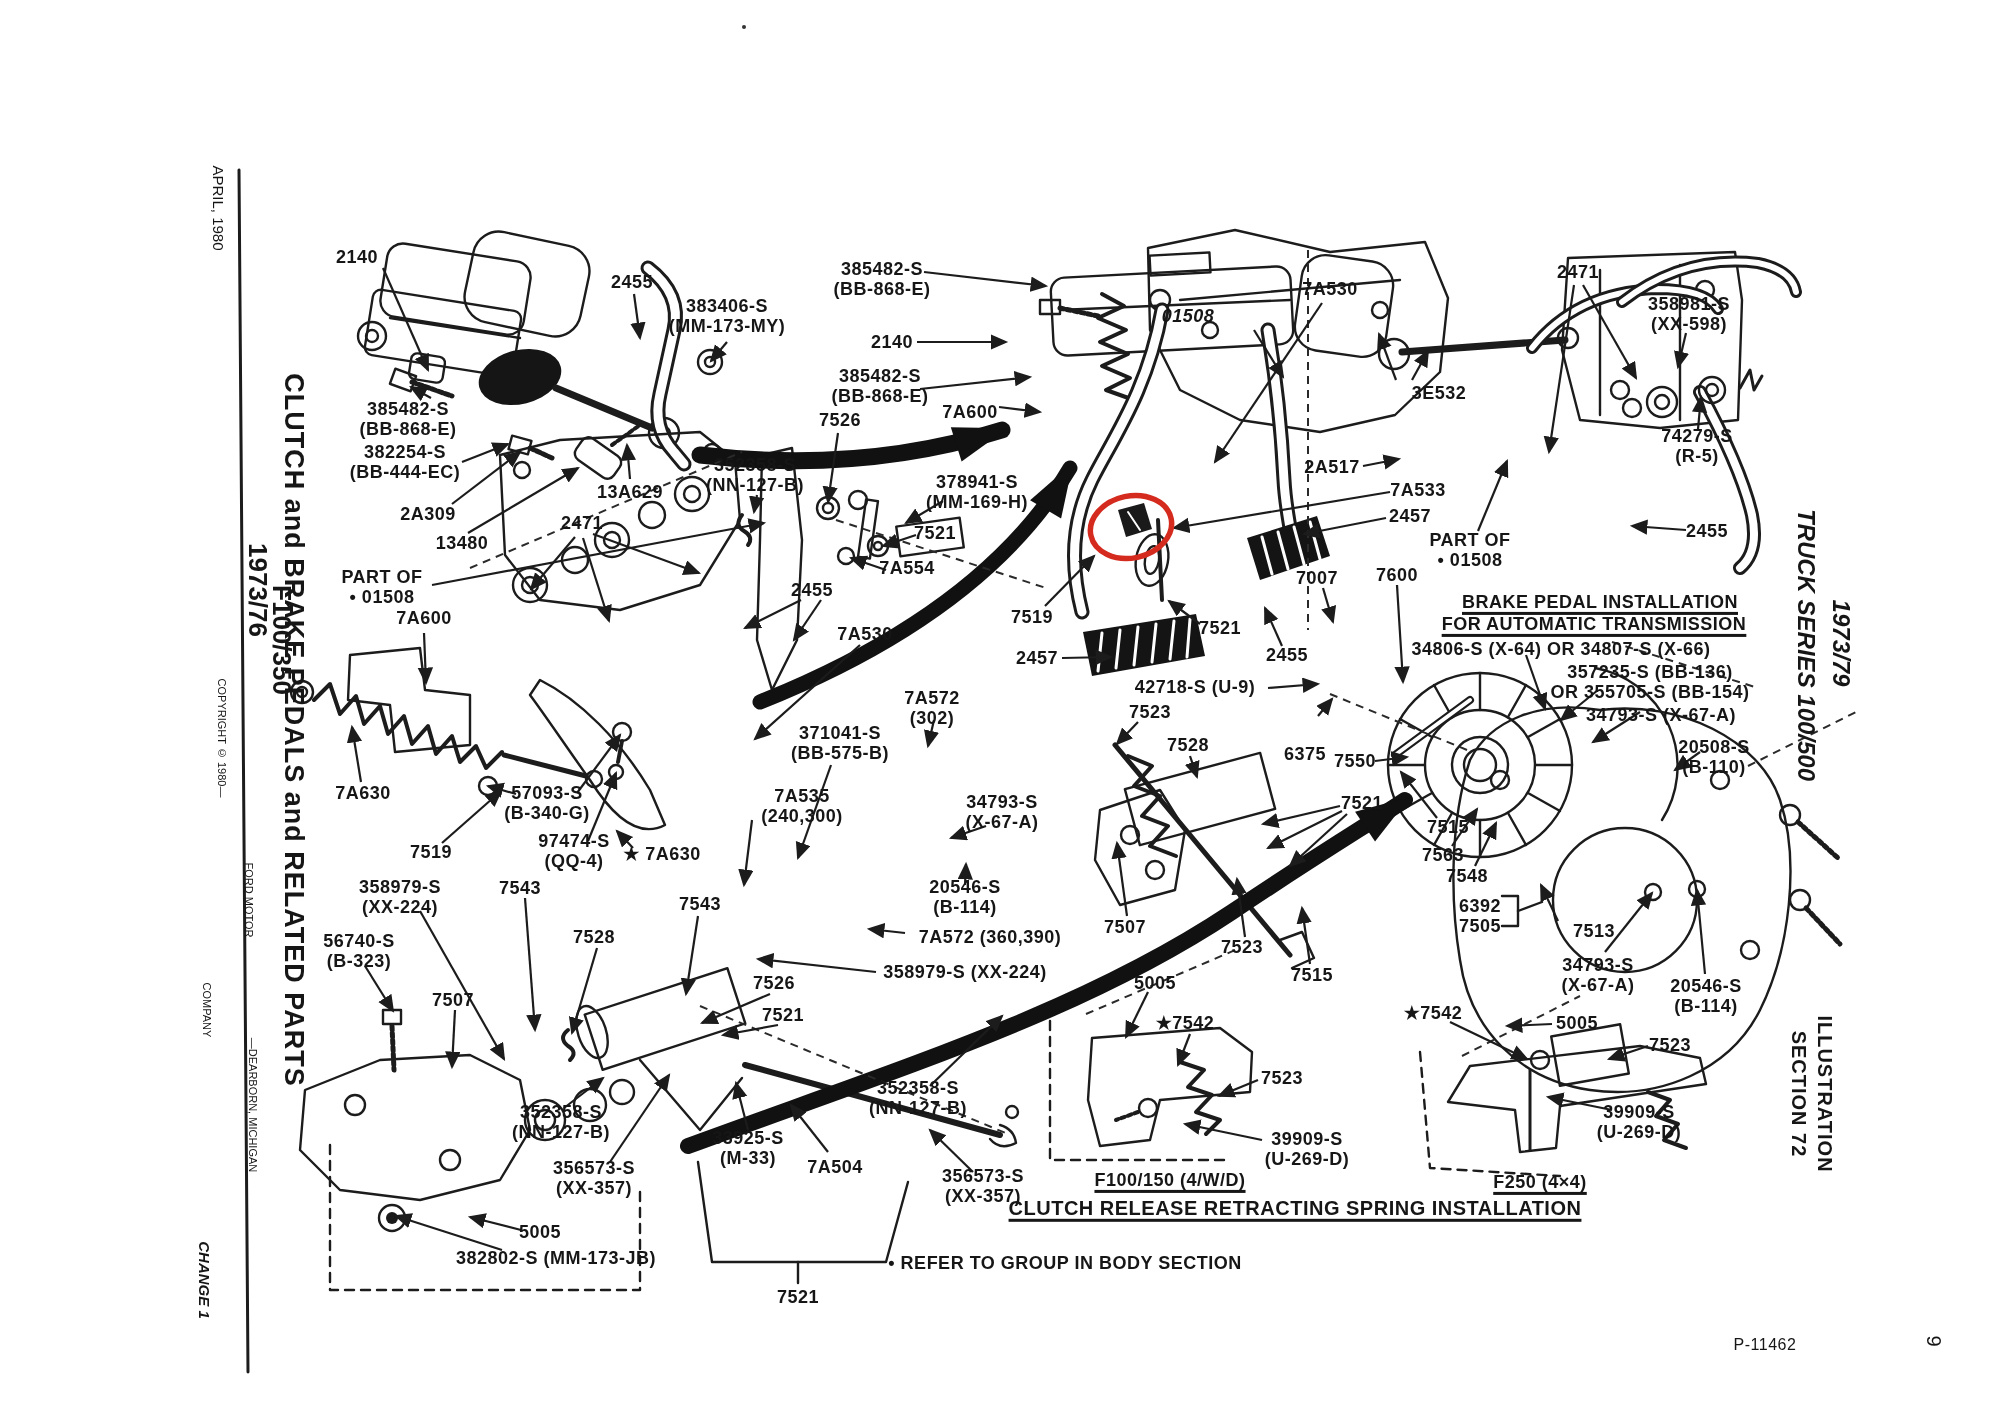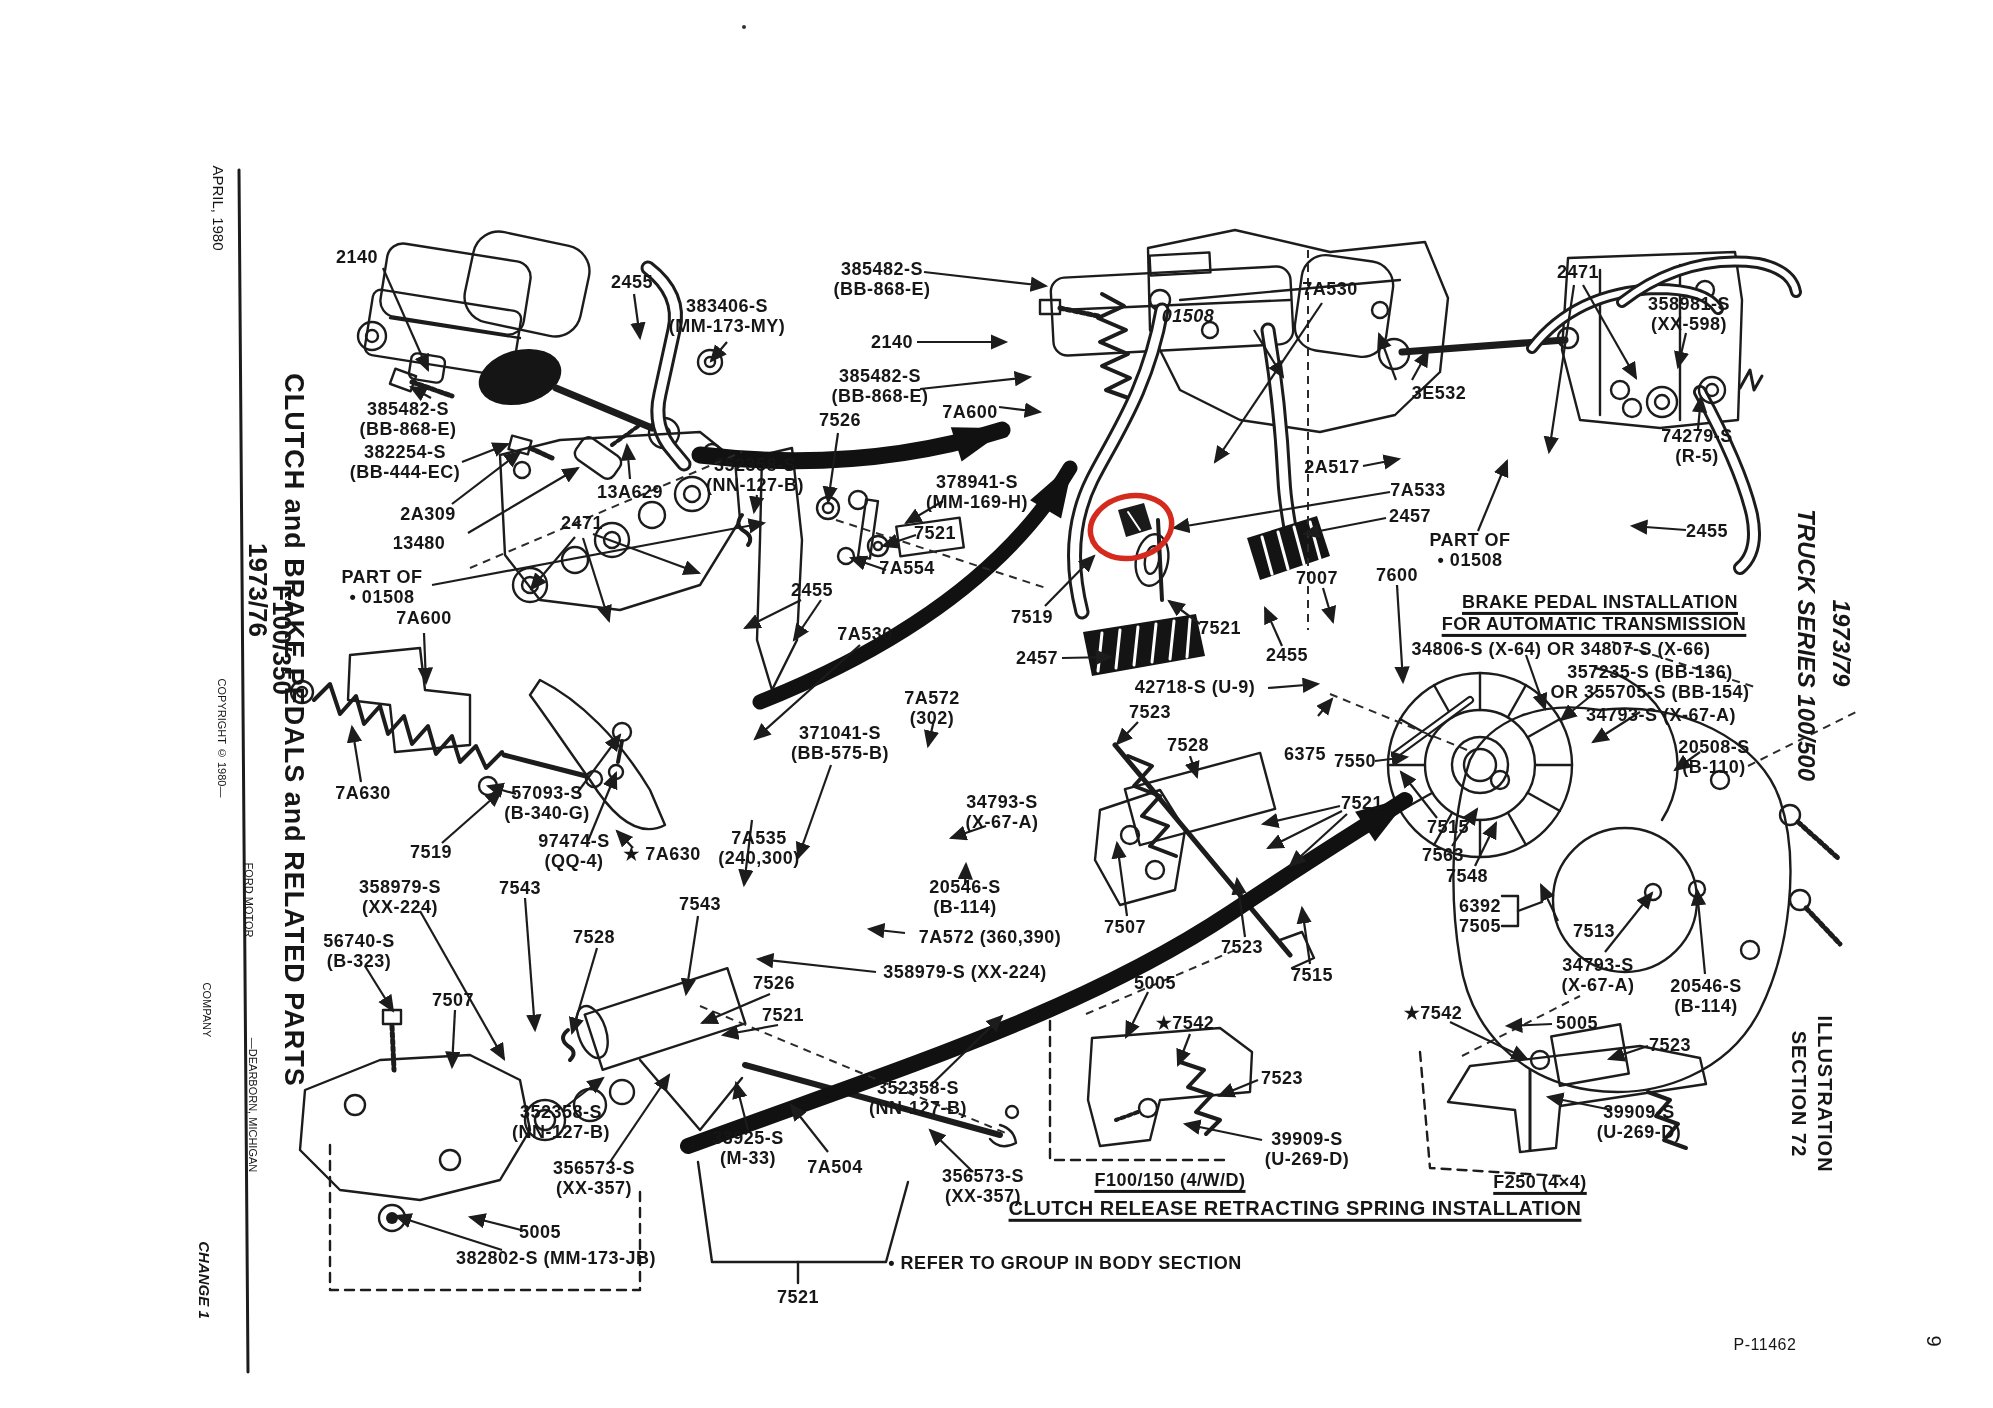--- a/index.html
+++ b/index.html
@@ -380,21 +380,21 @@
       <div class="lbl" style="left: 357px; top: 257px;">2140</div>
       <div class="lbl" style="left: 632px; top: 282px;">2455</div>
       <div class="lbl" style="left: 727px; top: 316px;">383406-S
 (MM-173-MY)</div>
       <div class="lbl" style="left: 408px; top: 419px;">385482-S
 (BB-868-E)</div>
       <div class="lbl" style="left: 405px; top: 462px;">382254-S
 (BB-444-EC)</div>
       <div class="lbl" style="left: 630px; top: 492px;">13A629</div>
       <div class="lbl" style="left: 428px; top: 514px;">2A309</div>
-      <div class="lbl" style="left: 419px; top: 543px;">13480</div>
+      <div class="lbl" style="left: 462px; top: 543px;">13480</div>
       <div class="lbl" style="left: 582px; top: 523px;">2471</div>
       <div class="lbl" style="left: 755px; top: 475px;">352358-S
 (NN-127-B)</div>
       <div class="lbl" style="left: 840px; top: 420px;">7526</div>
       <div class="lbl" style="left: 977px; top: 492px;">378941-S
 (MM-169-H)</div>
       <div class="lbl" style="left: 935px; top: 533px;">7521</div>
       <div class="lbl" style="left: 907px; top: 568px;">7A554</div>
       <div class="lbl" style="left: 882px; top: 279px;">385482-S
 (BB-868-E)</div>
@@ -437,21 +437,21 @@
       <div class="lbl" style="left: 774px; top: 983px;">7526</div>
       <div class="lbl" style="left: 783px; top: 1015px;">7521</div>
       <div class="lbl" style="left: 812px; top: 590px;">2455</div>
       <div class="lbl" style="left: 865px; top: 634px;">7A530</div>
       <div class="lbl" style="left: 1032px; top: 617px;">7519</div>
       <div class="lbl" style="left: 1037px; top: 658px;">2457</div>
       <div class="lbl" style="left: 840px; top: 743px;">371041-S
 (BB-575-B)</div>
       <div class="lbl" style="left: 932px; top: 708px;">7A572
 (302)</div>
-      <div class="lbl" style="left: 759px; top: 806px; margin-top: 42px;">7A535
+      <div class="lbl" style="left: 802px; top: 806px;">7A535
 (240,300)</div>
       <div class="lbl" style="left: 1002px; top: 812px;">34793-S
 (X-67-A)</div>
       <div class="lbl" style="left: 965px; top: 897px;">20546-S
 (B-114)</div>
       <div class="lbl" style="left: 990px; top: 937px;">7A572 (360,390)</div>
       <div class="lbl" style="left: 965px; top: 972px;">358979-S (XX-224)</div>
       <div class="lbl" style="left: 1195px; top: 687px;">42718-S (U-9)</div>
       <div class="lbl" style="left: 1220px; top: 628px;">7521</div>
       <div class="lbl" style="left: 1287px; top: 655px;">2455</div>

